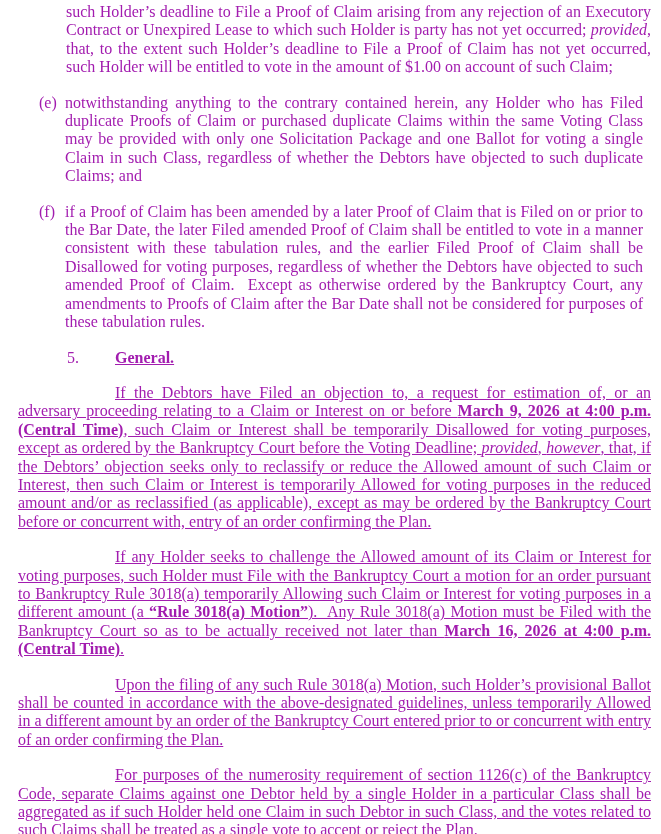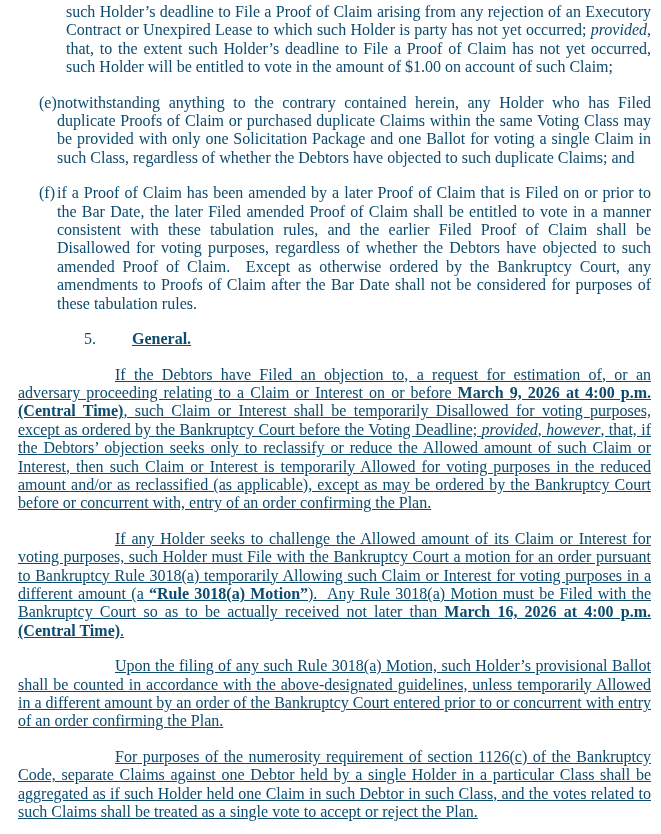--- a/index.html
+++ b/index.html
@@ -7,37 +7,37 @@
     padding: 0;
     background: #ffffff;
   }
   .page {
     position: relative;
     width: 661px;
     height: 834px;
     box-sizing: border-box;
     padding: 3px 10px 0 18px;
     background: #ffffff;
-    color: #0c4a6e;
+    color: #a21caf;
     font-family: "Liberation Serif", "DejaVu Serif", serif;
     font-size: 16px;
     line-height: 18.4px;
     overflow: hidden;
   }
-  p { margin: 0; }
+  p { margin: 8px; }
   .block { margin: 0; }
   .block + .block { margin-top: 17px; }
   .justify { text-align: justify; }
   
   .cont { margin-left: 48px; }
   
   .list-item { position: relative; padding-left: 39px; }
   .list-item .label { position: absolute; left: 21px; top: 0; }
   
-  .heading { margin-left: 66px; }
+  .heading { margin-left: 49px; }
   .heading .num { display: inline-block; width: 48px; }
   .heading .title { font-weight: bold; text-decoration: underline; }
   
   .para { text-indent: 97px; text-decoration: underline; }
   .i { font-style: italic; }
   .b { font-weight: bold; }
 </style>
 </head>
 <body>
 

